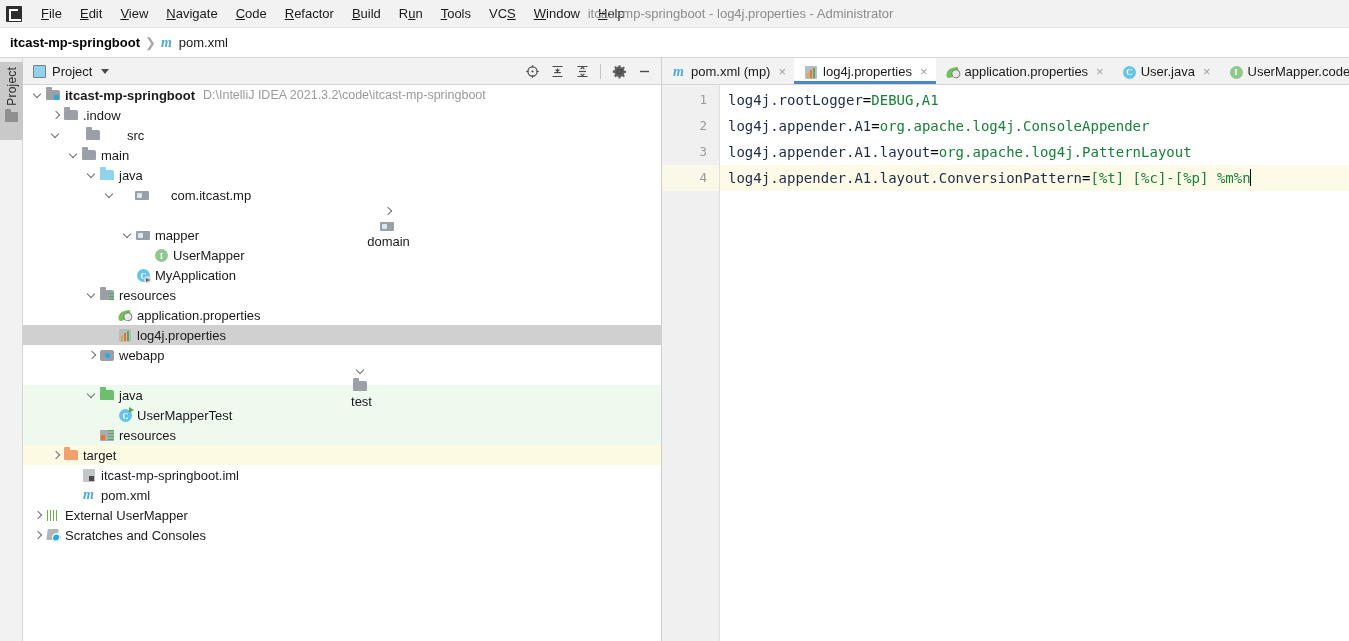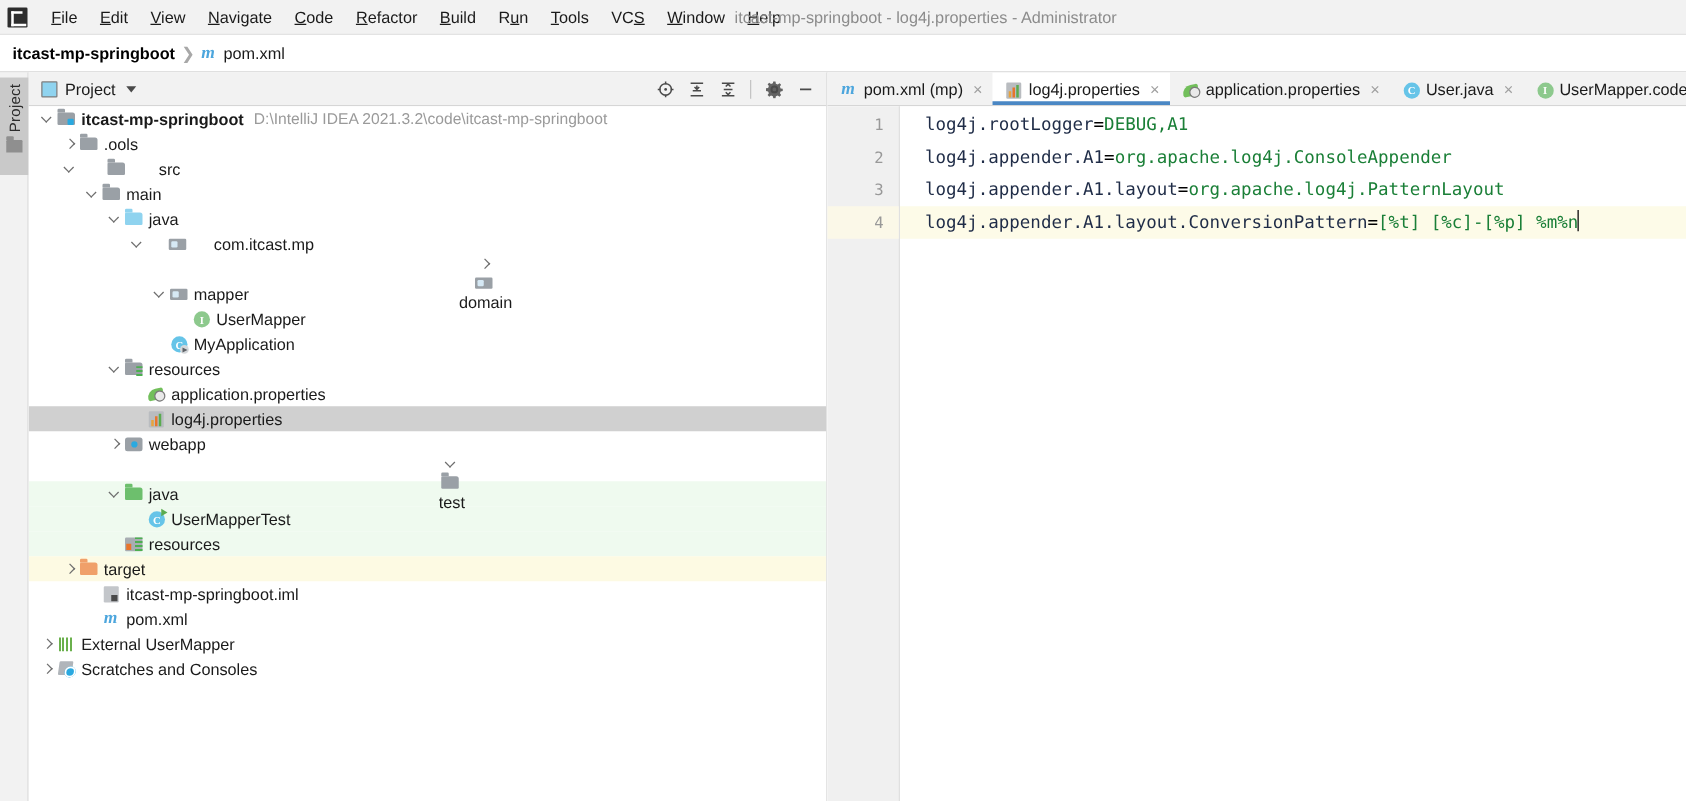--- a/index.html
+++ b/index.html
@@ -365,21 +365,21 @@
     font-size:14px;
     padding-top:2px;
     overflow:hidden;
   }
   .cline {
     height:26px; line-height:26px;
     padding-left:8px;
     white-space:pre;
   }
   .cline.cur { background:#fdfbe8; }
-  .k { color:#1f2c47;margin-left:12px; }
+  .k { color:#1f2c47; }
   .eq { color:#000000; }
   .v { color:#1a7f37; }
   .caret {
     display:inline-block;
     width:1.5px; height:17px;
     background:#000;
     vertical-align:-3px;
     margin-left:-1px;
   }
 </style>
@@ -477,21 +477,21 @@
             </span>
           </span>
           <span class="label bold">itcast-mp-springboot</span>
           <span class="path-hint">D:\IntelliJ IDEA 2021.3.2\code\itcast-mp-springboot</span>
         </div>
         <div class="row" style="padding-left: 27px;">
           <span class="arrow r"></span>
           <span class="ic">
             <span class="fold"></span>
           </span>
-          <span class="label">.ools</span>
+          <span class="label">.indow</span>
         </div>
         <div class="row" style="padding-left: 27px; gap: 22px;">
           <span class="arrow d"></span>
           <span class="ic">
             <span class="fold"></span>
           </span>
           <span class="label">src</span>
         </div>
         <div class="row" style="padding-left: 45px;">
           <span class="arrow d"></span>

